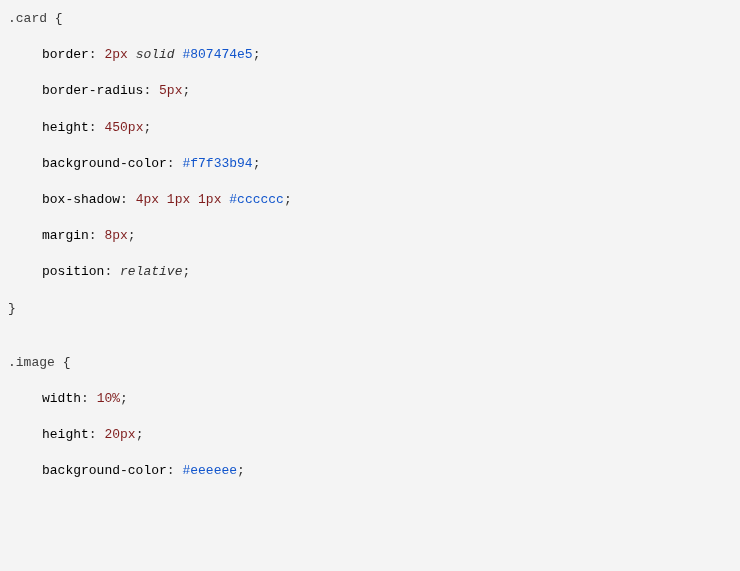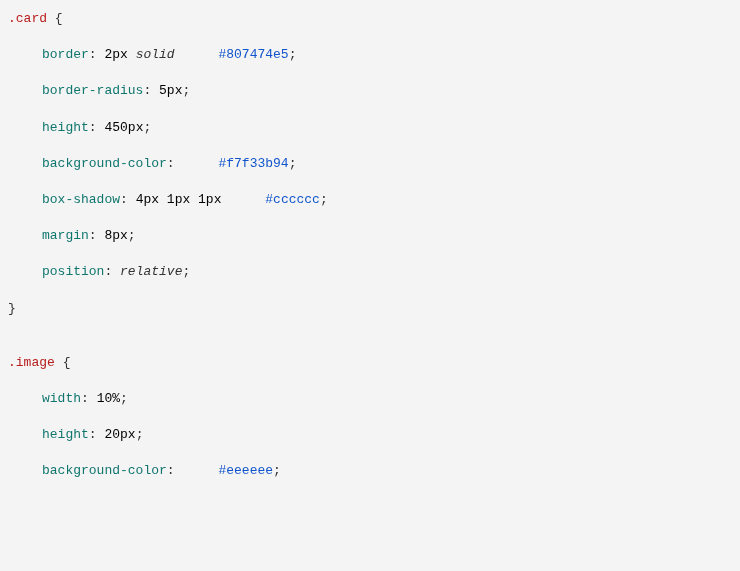--- a/index.html
+++ b/index.html
@@ -12,24 +12,24 @@
     padding: 10px 0 10px 8px;
     width: 740px;
     height: 571px;
   }
   pre {
     white-space: pre;
     font-family: inherit;
   }
   .line { display: block; min-height: 18px; }
   .blank { display: block; height: 18px; }
-  .sel  { color: #b91c1c; }   
-  .prop { color: #0f766e; }   
+  .sel  { color: #404040; }   
+  .prop { color: #000000; }   
   .punc { color: #333; }      
   .val  { color: #333; font-style: italic; }      
-  .num  { color: #000000; }   
-  .hex  { color: #1155cc; margin-left: 36px; }   
+  .num  { color: #7f1d1d; }   
+  .hex  { color: #1155cc; }   
   .ind  { display:inline-block; width: 34px; }
 </style>
 </head>
 <body>
 
 <pre id="code"><span class="line"><span class="sel">.card</span><span class="punc"> </span><span class="punc">{</span></span><span class="blank"></span><span class="line"><span class="ind"></span><span class="prop">border</span><span class="punc">: </span><span class="num">2px</span><span class="val"> solid </span><span class="hex">#807474e5</span><span class="punc">;</span></span><span class="blank"></span><span class="line"><span class="ind"></span><span class="prop">border-radius</span><span class="punc">: </span><span class="num">5px</span><span class="punc">;</span></span><span class="blank"></span><span class="line"><span class="ind"></span><span class="prop">height</span><span class="punc">: </span><span class="num">450px</span><span class="punc">;</span></span><span class="blank"></span><span class="line"><span class="ind"></span><span class="prop">background-color</span><span class="punc">: </span><span class="hex">#f7f33b94</span><span class="punc">;</span></span><span class="blank"></span><span class="line"><span class="ind"></span><span class="prop">box-shadow</span><span class="punc">: </span><span class="num">4px</span><span class="val"> </span><span class="num">1px</span><span class="val"> </span><span class="num">1px</span><span class="val"> </span><span class="hex">#cccccc</span><span class="punc">;</span></span><span class="blank"></span><span class="line"><span class="ind"></span><span class="prop">margin</span><span class="punc">: </span><span class="num">8px</span><span class="punc">;</span></span><span class="blank"></span><span class="line"><span class="ind"></span><span class="prop">position</span><span class="punc">: </span><span class="val">relative</span><span class="punc">;</span></span><span class="blank"></span><span class="line"><span class="punc">}</span></span><span class="blank"></span><span class="blank"></span><span class="line"><span class="sel">.image</span><span class="punc"> </span><span class="punc">{</span></span><span class="blank"></span><span class="line"><span class="ind"></span><span class="prop">width</span><span class="punc">: </span><span class="num">10%</span><span class="punc">;</span></span><span class="blank"></span><span class="line"><span class="ind"></span><span class="prop">height</span><span class="punc">: </span><span class="num">20px</span><span class="punc">;</span></span><span class="blank"></span><span class="line"><span class="ind"></span><span class="prop">background-color</span><span class="punc">: </span><span class="hex">#eeeeee</span><span class="punc">;</span></span><span class="blank"></span></pre>
 
 </body></html>

